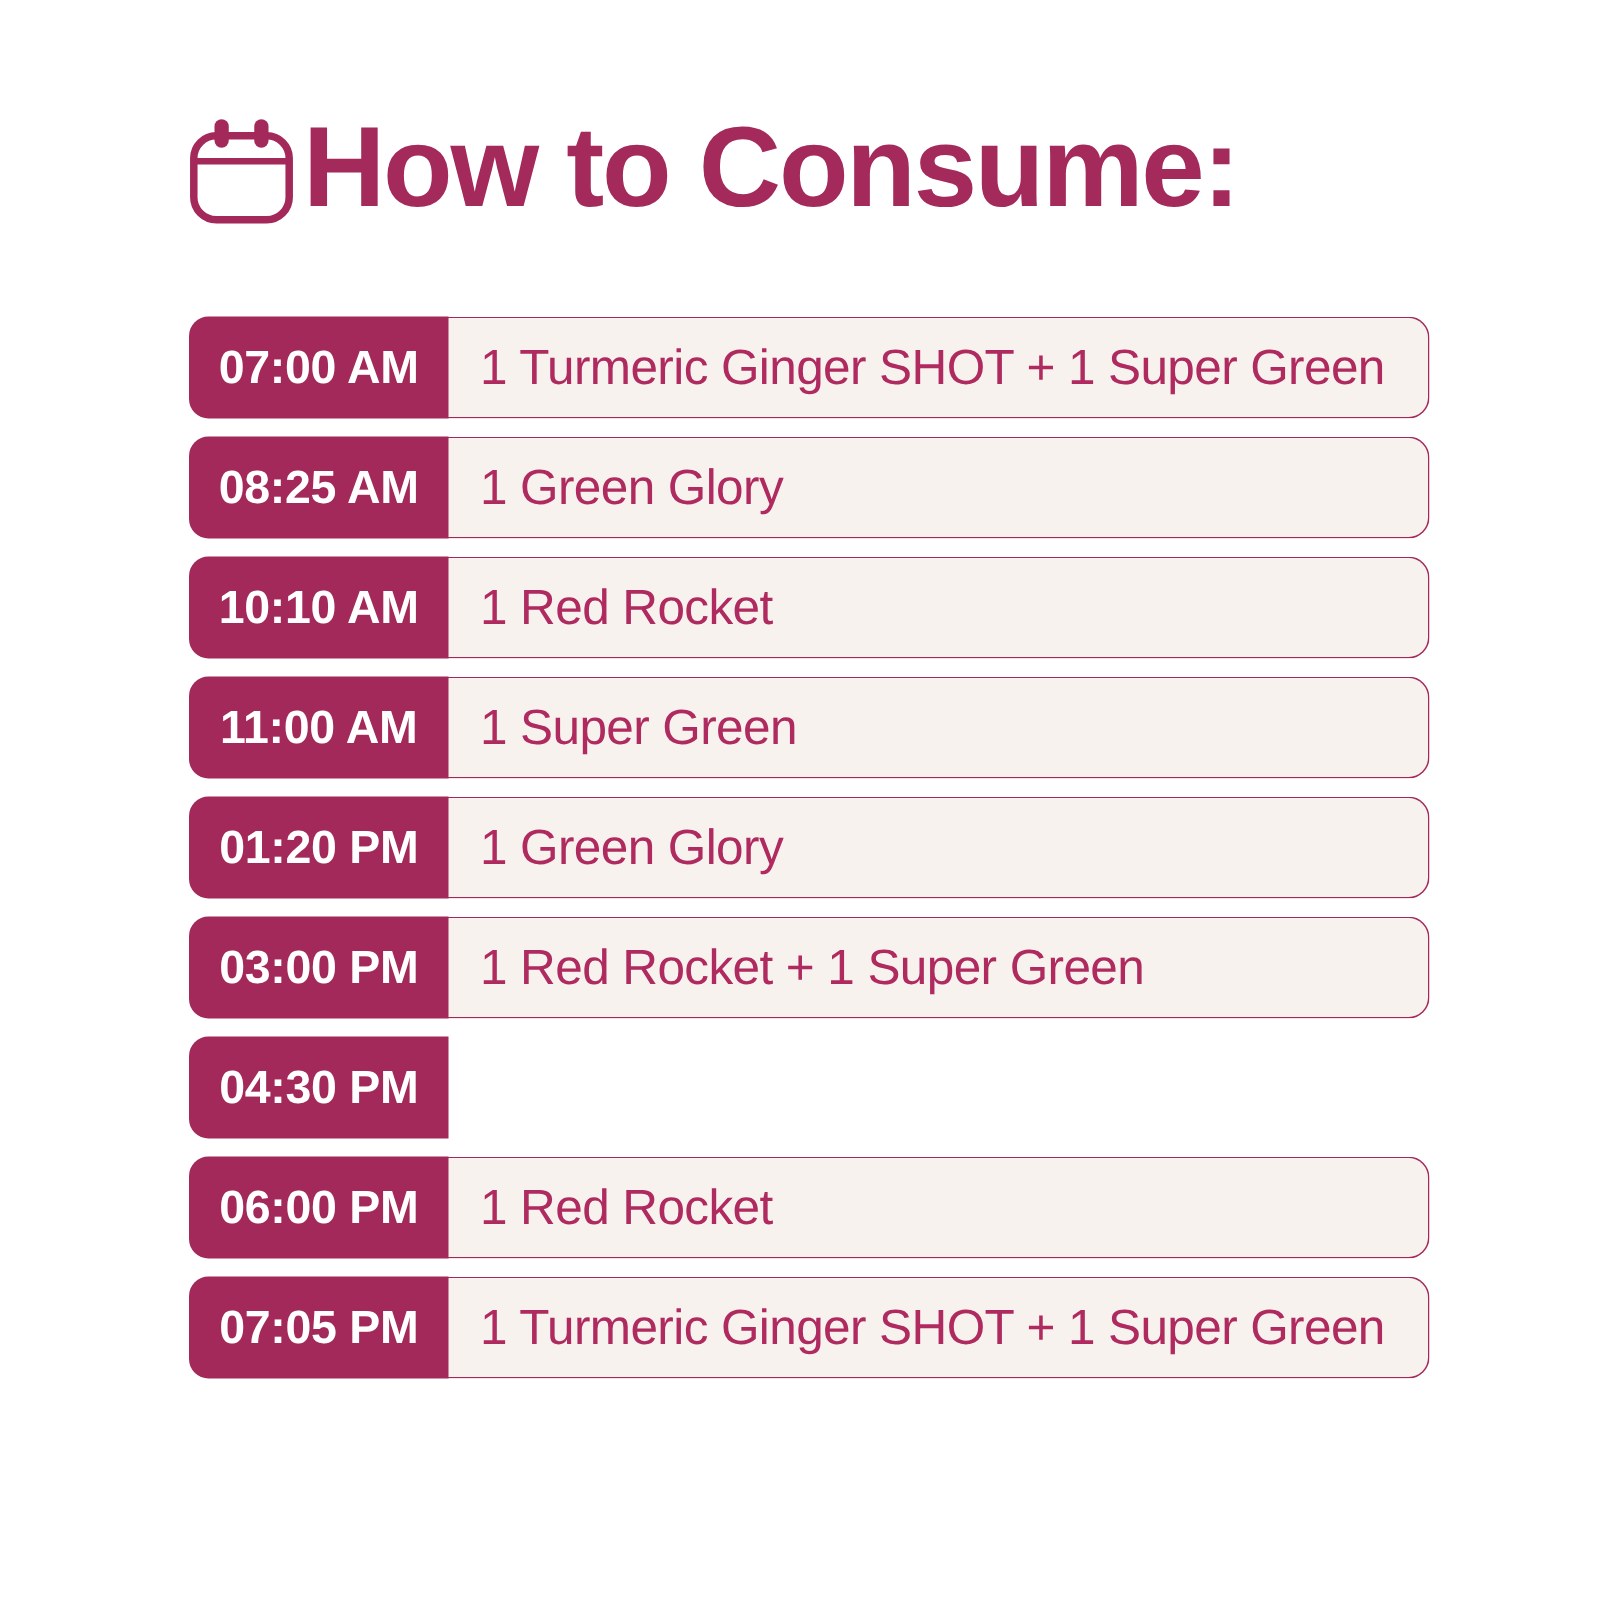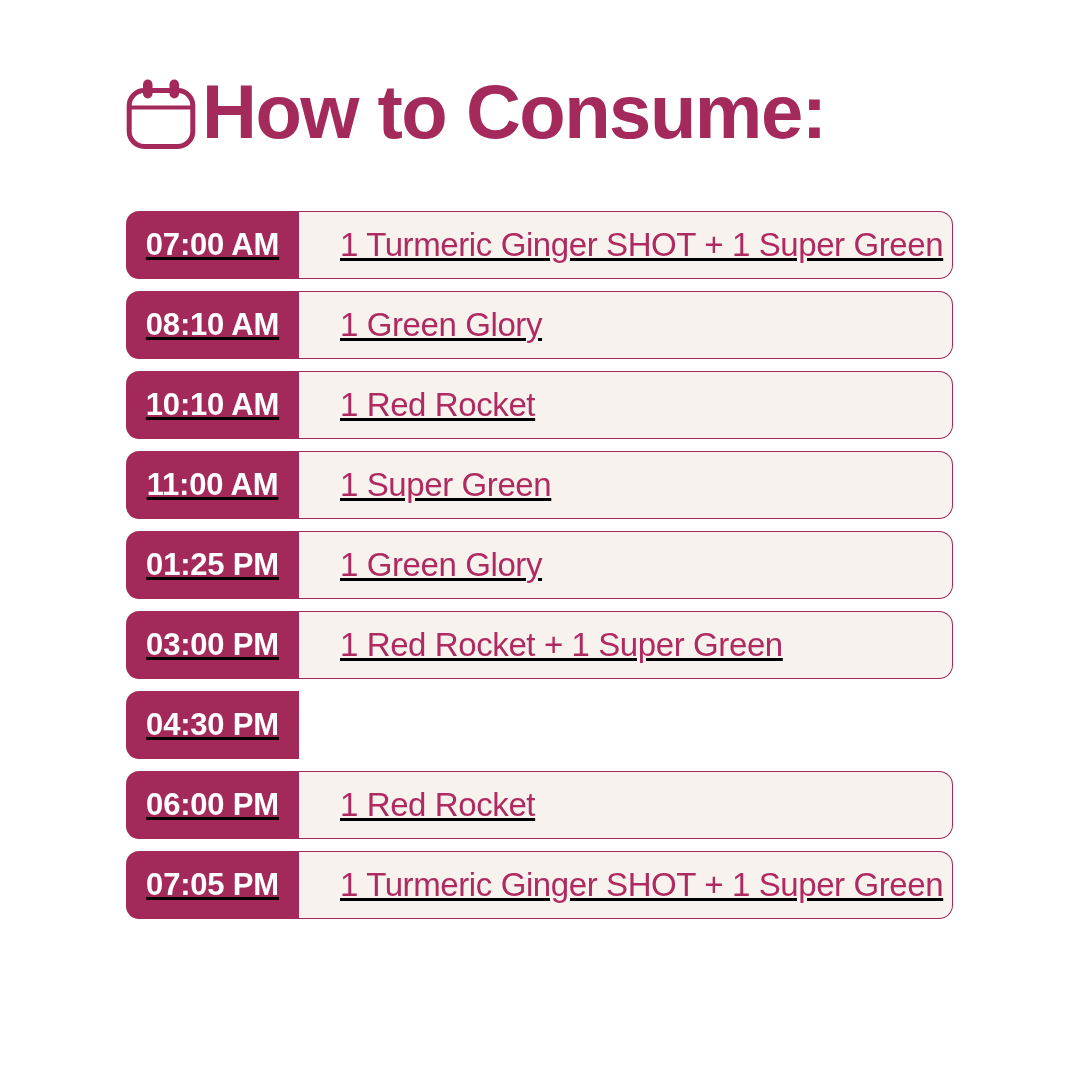--- a/index.html
+++ b/index.html
@@ -61,21 +61,20 @@
     width: 827px;
   }
 
   .schedule-row {
     position: relative;
     display: flex;
     align-items: stretch;
     height: 68px;
     margin-bottom: 12px;
     border-radius: 13px;
-    text-decoration: underline;
   }
   .schedule-row:last-child {
     margin-bottom: 0;
   }
 
   .row-time {
     flex: 0 0 173px;
     width: 173px;
     background: #A3295A;
     border-radius: 13px 0 0 13px;
@@ -112,21 +111,20 @@
 
   .row-body-label {
     color: #AF2A5F;
     font-family: "Liberation Sans", sans-serif;
     font-size: 33px;
     font-weight: 400;
     letter-spacing: -0.4px;
     white-space: nowrap;
     line-height: 1;
     transform: translateY(-1px);
-    margin-left: 20px;
   }
 </style>
 </head>
 <body>
 
 <div class="page">
 
   <div class="header">
     <span class="icon-wrap">
       <svg class="calendar-icon" viewBox="0 0 70 72" xmlns="http://www.w3.org/2000/svg" aria-hidden="true">
@@ -145,21 +143,21 @@
       <div class="row-time">
         <span class="row-time-label">07:00 AM</span>
       </div>
       <div class="row-body">
         <span class="row-body-label">1 Turmeric Ginger SHOT + 1 Super Green</span>
       </div>
     </div>
 
     <div class="schedule-row">
       <div class="row-time">
-        <span class="row-time-label">08:10 AM</span>
+        <span class="row-time-label">08:25 AM</span>
       </div>
       <div class="row-body">
         <span class="row-body-label">1 Green Glory</span>
       </div>
     </div>
 
     <div class="schedule-row">
       <div class="row-time">
         <span class="row-time-label">10:10 AM</span>
       </div>
@@ -173,21 +171,21 @@
         <span class="row-time-label">11:00 AM</span>
       </div>
       <div class="row-body">
         <span class="row-body-label">1 Super Green</span>
       </div>
     </div>
 
 
     <div class="schedule-row">
       <div class="row-time">
-        <span class="row-time-label">01:25 PM</span>
+        <span class="row-time-label">01:20 PM</span>
       </div>
       <div class="row-body">
         <span class="row-body-label">1 Green Glory</span>
       </div>
     </div>
 
     <div class="schedule-row">
       <div class="row-time">
         <span class="row-time-label">03:00 PM</span>
       </div>

